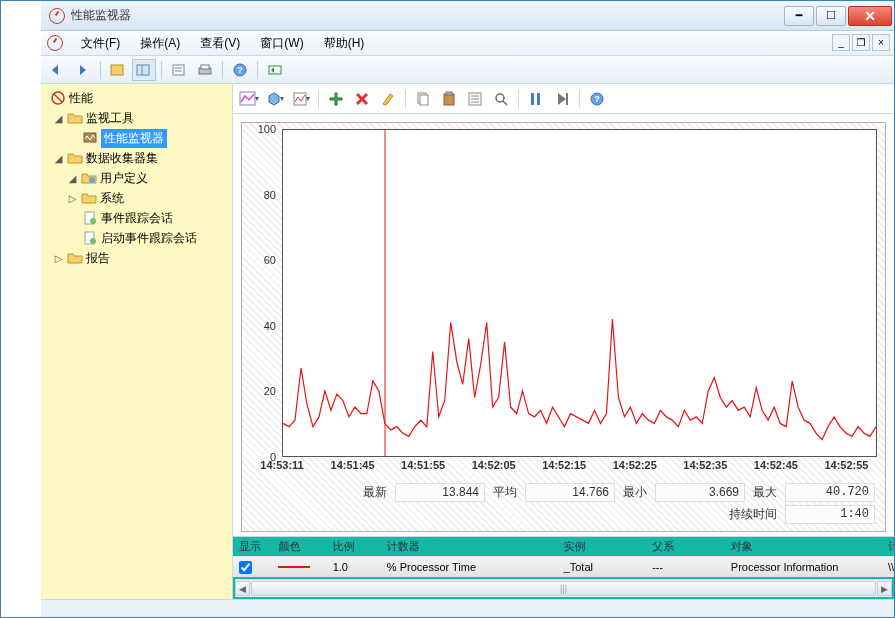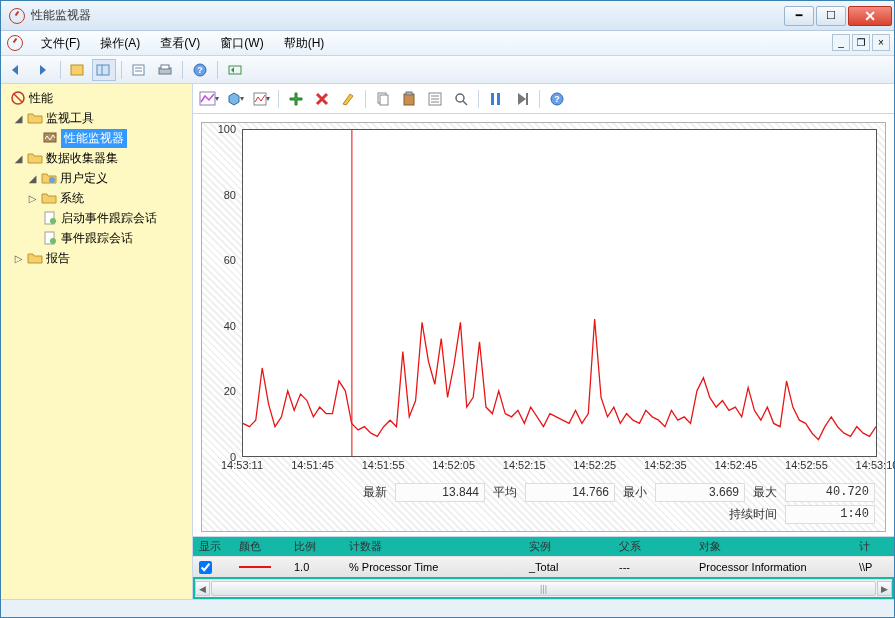--- a/index.html
+++ b/index.html
@@ -1,17 +1,17 @@
 <!DOCTYPE html>
 <html><head>
 <meta charset="utf-8">
 <style>
   * { margin: 0; padding: 0; box-sizing: border-box; }
   html, body { width: 895px; height: 618px; overflow: hidden; font-family: "Microsoft YaHei", Tahoma, sans-serif; font-size: 12px; background: #d4e4f7; }
-  .window { width: 895px; height: 618px; display: flex; flex-direction: column; border: 1px solid #3c7fb1; background: #fff; }
+  .window { width: 895px; height: 618px; display: flex; flex-direction: column; border: 1px solid #3c7fb1; background: #fff; padding-left: 40px; }
   
   .titlebar { height: 30px; background: linear-gradient(#f0f6fc,#d8e6f4); display: flex; align-items: center; padding: 0 2px 0 8px; border-bottom: 1px solid #b5c9de; }
   .titlebar .t-icon { width: 16px; height: 16px; border: 1.5px solid #c0392b; border-radius: 50%; position: relative; margin-right: 6px; }
   .titlebar .t-icon::after { content:""; position:absolute; left:calc(50% - 1px); top:2px; width:2px; height:5px; background:#c0392b; transform:rotate(35deg);}
   .titlebar .title { flex: 1; color: #333; }
   .winbtns { display: flex; gap: 2px; }
   .winbtn { width: 30px; height: 20px; border: 1px solid #9bb4cb; border-radius: 2px; display: flex; align-items: center; justify-content: center; background: linear-gradient(#f8fbfe,#dbe6f2); font-size: 11px; cursor: pointer; }
   .winbtn.close { width: 44px; background: linear-gradient(#f48a7e,#d9442e); border-color:#b53224; color:#fff; font-size:14px; font-weight:bold; }
   
   .menubar { height: 25px; background: linear-gradient(#fafdff,#e8f1f9); display: flex; align-items: center; padding: 0 6px; border-bottom: 1px solid #c9d8e8; position: relative; }
@@ -40,21 +40,21 @@
   .dd { font-size:8px; color:#555; margin-left:-2px;}
   .chart-area { flex:1; padding: 8px 8px 4px 8px; min-height:0; }
   .chart-box { width:100%; height:100%; border:1px solid #b0b0b0; background: repeating-linear-gradient(45deg,#fff,#fff 3px,#f0f0f0 3px,#f0f0f0 5px); display:flex; flex-direction:column;}
   .plot-wrap { display:flex; flex:1; min-height:0;}
   .yaxis { width:40px; position:relative; }
   .yaxis span { position:absolute; right:6px; font-size:11px; color:#333; transform:translateY(-50%);}
   .plot { flex:1; position:relative; background:#fff; border:1px solid #535353; margin:6px 8px 2px 0; }
   .plot svg { width:100%; height:100%; display:block;}
   .vline { stroke:#e81313; stroke-width:1;}
   .series { stroke:#e81313; stroke-width:1.2; fill:none;}
-  .xaxis { height:20px; margin-left:40px; margin-right:16px; position:relative; font-size:11px; color:#333;}
+  .xaxis { height:20px; margin-left:40px; margin-right:16px; position:relative; font-size:11px; color:#333;font-weight:bold;}
   .xaxis span { position:absolute; transform:translateX(-50%);}
   .stats { padding: 4px 10px; font-size:12px; color:#333; }
   .statrow { display:flex; justify-content:flex-end; gap:4px; margin-bottom:3px; white-space:nowrap;}
   .statrow .lab { padding: 1px 4px; }
   .statrow .val { width:90px; border:1px solid #ddd; background:#fcfcfc; text-align:right; padding:1px 5px;}
   .statrow .val.wide { width:90px;font-family:Liberation Mono, monospace;}
   .counters { border-top:1px solid #c9d8e8; background:#14b8a6; }
   .chead { display:flex; height:20px; align-items:center; border-bottom:1px solid #e3e3e3; font-size:11px; color:#333;}
   .chead > div, .crow > div { padding:0 6px; overflow:hidden; white-space:nowrap;}
   .c-show{width:40px} .c-color{width:55px} .c-scale{width:55px} .c-counter{width:180px} .c-inst{width:90px} .c-parent{width:80px} .c-obj{width:160px} .c-comp{flex:1}
@@ -209,30 +209,30 @@
           </span>
         <span>系统</span>
       </div>
       <div class="tnode" style="padding-left:36px">
         <span class="tic">
             <svg>
               <rect x="3" y="1" width="9" height="12" fill="#fff" stroke="#a0a0a0"></rect>
               <circle cx="11" cy="10" r="3" fill="#6fbf6f"></circle>
             </svg>
           </span>
-        <span>启动事件跟踪会话</span>
+        <span>事件跟踪会话</span>
       </div>
       <div class="tnode" style="padding-left:36px">
         <span class="tic">
             <svg>
               <rect x="3" y="1" width="9" height="12" fill="#fff" stroke="#a0a0a0"></rect>
               <circle cx="11" cy="10" r="3" fill="#6fbf6f"></circle>
             </svg>
           </span>
-        <span>事件跟踪会话</span>
+        <span>启动事件跟踪会话</span>
       </div>
       <div class="tnode" style="padding-left:10px">
         <span class="exp">▷</span>
         <span class="tic">
             <svg>
               <path d="M1 3h5l1 2h8v7H1z" fill="#f4cf6a" stroke="#bd9632"></path>
             </svg>
           </span>
         <span>报告</span>
       </div>

